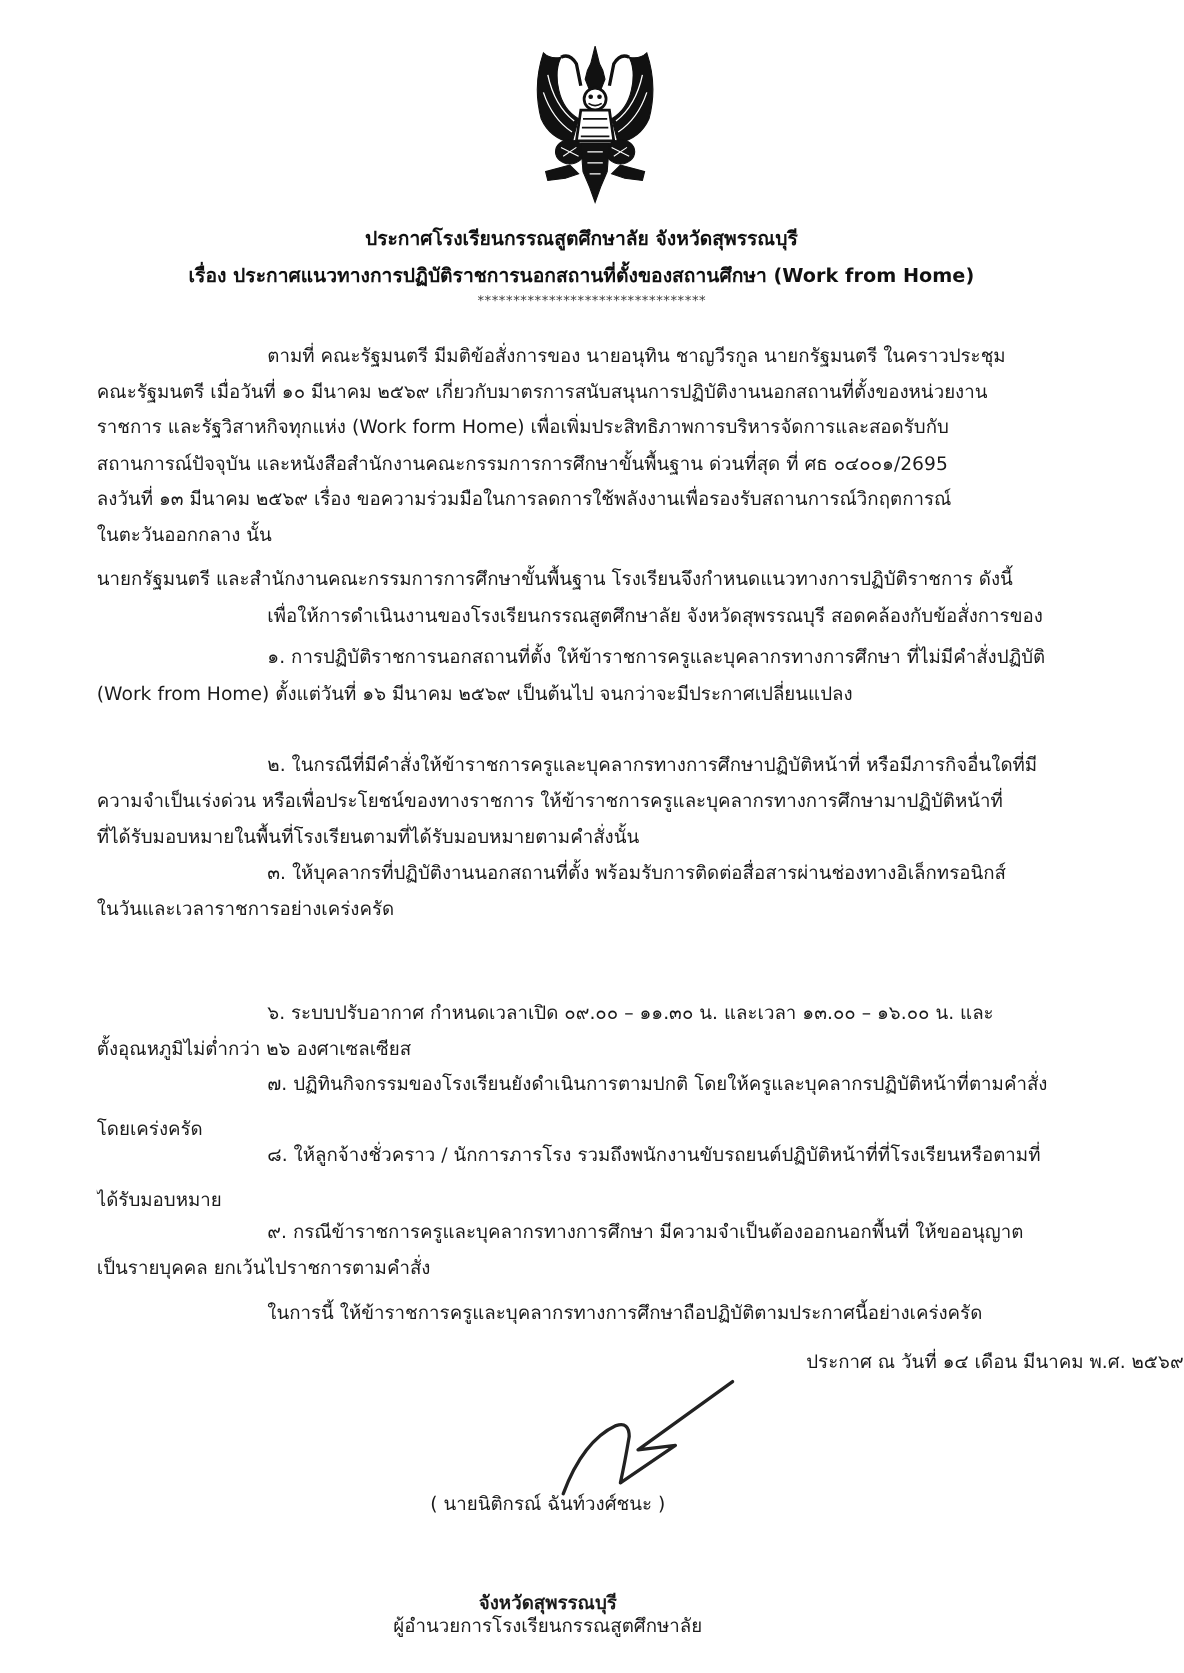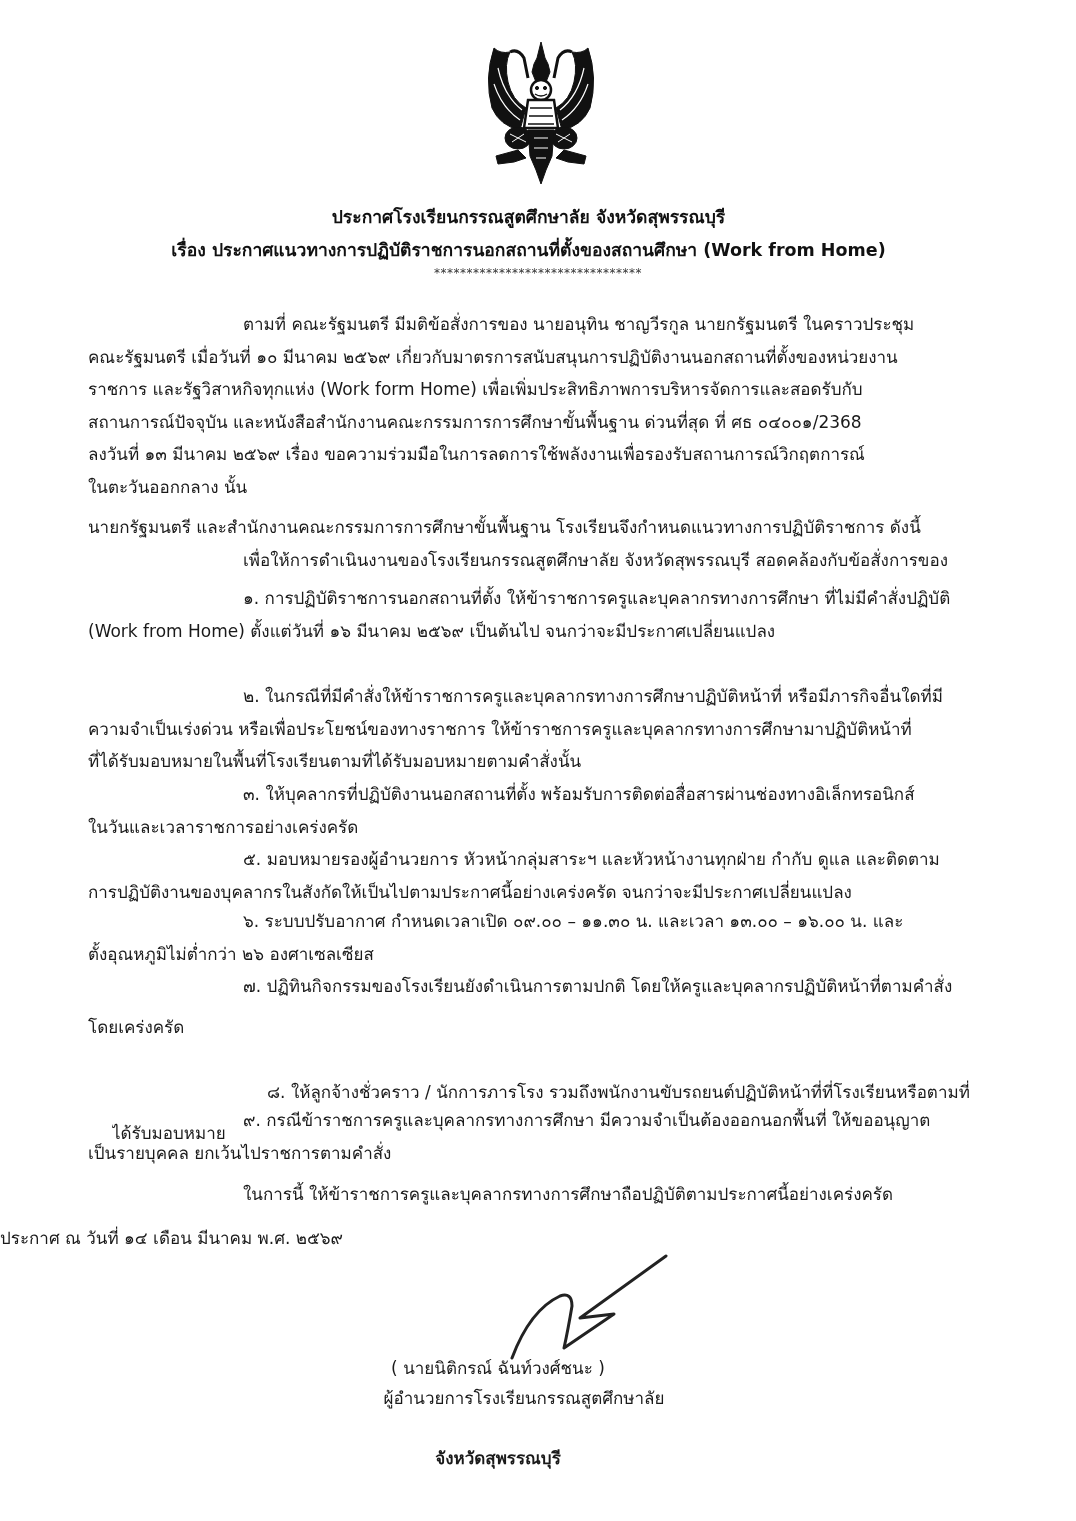--- a/index.html
+++ b/index.html
@@ -18,21 +18,21 @@
     .head2 { top: 236px; }
     .stars { position: absolute; left: 0; width: 1076px; top: 266px; text-align: center;
       font-size: 12px; letter-spacing: 0.5px; color: #333; }
     .para {
       position: absolute; left: 88px; width: 900px;
       font-size: 17px; line-height: 32.5px; text-align: justify;
       text-align-last: left;
     }
     .line { display: block; white-space: nowrap; overflow: hidden; }
     .line.first { padding-left: 155px; }
-    .center-line { position: absolute; left: 0; width: 1076px; text-align: left; font-size: 17px; }
+    .center-line { position: absolute; left: 0; width: 1076px; text-align: right; font-size: 17px; }
     .signature { position: absolute; left: 490px; top: 1250px; width: 200px; height: 110px; }
     .sig-block { position: absolute; left: 0; width: 996px; text-align: center; font-size: 17px; line-height: 30px; }
   </style>
 </head>
 <body>
 
 <div class="page">
 
   <svg class="emblem" viewBox="0 0 114 150">
     <g fill="#111" stroke="#111">
@@ -71,21 +71,21 @@
   </svg>
 
   <div class="head-line head1">ประกาศโรงเรียนกรรณสูตศึกษาลัย จังหวัดสุพรรณบุรี</div>
   <div class="head-line head2">เรื่อง  ประกาศแนวทางการปฏิบัติราชการนอกสถานที่ตั้งของสถานศึกษา (Work from Home)</div>
   <div class="stars">********************************</div>
 
   <div class="para" style="top:308px;">
     <span class="line first">ตามที่  คณะรัฐมนตรี มีมติข้อสั่งการของ นายอนุทิน  ชาญวีรกูล  นายกรัฐมนตรี ในคราวประชุม</span>
     <span class="line">คณะรัฐมนตรี เมื่อวันที่ ๑๐ มีนาคม ๒๕๖๙ เกี่ยวกับมาตรการสนับสนุนการปฏิบัติงานนอกสถานที่ตั้งของหน่วยงาน</span>
     <span class="line">ราชการ และรัฐวิสาหกิจทุกแห่ง (Work form Home) เพื่อเพิ่มประสิทธิภาพการบริหารจัดการและสอดรับกับ</span>
-    <span class="line">สถานการณ์ปัจจุบัน และหนังสือสำนักงานคณะกรรมการการศึกษาขั้นพื้นฐาน ด่วนที่สุด ที่ ศธ ๐๔๐๐๑/2368</span>
+    <span class="line">สถานการณ์ปัจจุบัน และหนังสือสำนักงานคณะกรรมการการศึกษาขั้นพื้นฐาน ด่วนที่สุด ที่ ศธ ๐๔๐๐๑/2695</span>
     <span class="line">ลงวันที่ ๑๓ มีนาคม ๒๕๖๙ เรื่อง ขอความร่วมมือในการลดการใช้พลังงานเพื่อรองรับสถานการณ์วิกฤตการณ์</span>
     <span class="line">ในตะวันออกกลาง นั้น</span>
   </div>
 
   <div class="para" style="top:511px;">
     <span class="line">นายกรัฐมนตรี และสำนักงานคณะกรรมการการศึกษาขั้นพื้นฐาน โรงเรียนจึงกำหนดแนวทางการปฏิบัติราชการ ดังนี้</span>
     <span class="line first">เพื่อให้การดำเนินงานของโรงเรียนกรรณสูตศึกษาลัย จังหวัดสุพรรณบุรี สอดคล้องกับข้อสั่งการของ</span>
   </div>
 
   <div class="para" style="top:582px;">
@@ -97,51 +97,47 @@
     <span class="line first">๒. ในกรณีที่มีคำสั่งให้ข้าราชการครูและบุคลากรทางการศึกษาปฏิบัติหน้าที่ หรือมีภารกิจอื่นใดที่มี</span>
     <span class="line">ความจำเป็นเร่งด่วน หรือเพื่อประโยชน์ของทางราชการ ให้ข้าราชการครูและบุคลากรทางการศึกษามาปฏิบัติหน้าที่</span>
     <span class="line">ที่ได้รับมอบหมายในพื้นที่โรงเรียนตามที่ได้รับมอบหมายตามคำสั่งนั้น</span>
   </div>
 
   <div class="para" style="top:778px;">
     <span class="line first">๓. ให้บุคลากรที่ปฏิบัติงานนอกสถานที่ตั้ง พร้อมรับการติดต่อสื่อสารผ่านช่องทางอิเล็กทรอนิกส์</span>
     <span class="line">ในวันและเวลาราชการอย่างเคร่งครัด</span>
   </div>
 
-  <div class="para" style="top:843px;">
-    <span class="line first">๕. มอบหมายรองผู้อำนวยการ หัวหน้ากลุ่มสาระฯ และหัวหน้างานทุกฝ่าย กำกับ ดูแล และติดตาม</span>
-    <span class="line">การปฏิบัติงานของบุคลากรในสังกัดให้เป็นไปตามประกาศนี้อย่างเคร่งครัด จนกว่าจะมีประกาศเปลี่ยนแปลง</span>
-  </div>
 
   <div class="para" style="top:905px;">
     <span class="line first">๖. ระบบปรับอากาศ กำหนดเวลาเปิด ๐๙.๐๐ – ๑๑.๓๐ น. และเวลา ๑๓.๐๐ – ๑๖.๐๐ น. และ</span>
     <span class="line">ตั้งอุณหภูมิไม่ต่ำกว่า ๒๖ องศาเซลเซียส</span>
   </div>
 
   <div class="para" style="top:970px;">
     <span class="line first">๗. ปฏิทินกิจกรรมของโรงเรียนยังดำเนินการตามปกติ โดยให้ครูและบุคลากรปฏิบัติหน้าที่ตามคำสั่ง</span>
     <span class="line" style="margin-top:8px;">โดยเคร่งครัด</span>
   </div>
 
-  <div class="para" style="top:1076px;margin-left:24px;">
+  <div class="para" style="top:1034px;">
     <span class="line first">๘. ให้ลูกจ้างชั่วคราว / นักการภารโรง รวมถึงพนักงานขับรถยนต์ปฏิบัติหน้าที่ที่โรงเรียนหรือตามที่</span>
     <span class="line" style="margin-top:8px;">ได้รับมอบหมาย</span>
   </div>
 
   <div class="para" style="top:1104px;">
     <span class="line first">๙. กรณีข้าราชการครูและบุคลากรทางการศึกษา มีความจำเป็นต้องออกนอกพื้นที่ ให้ขออนุญาต</span>
     <span class="line">เป็นรายบุคคล ยกเว้นไปราชการตามคำสั่ง</span>
   </div>
 
   <div class="para" style="top:1178px;">
     <span class="line first">ในการนี้ ให้ข้าราชการครูและบุคลากรทางการศึกษาถือปฏิบัติตามประกาศนี้อย่างเคร่งครัด</span>
   </div>
 
   <div class="center-line" style="top:1224px;">ประกาศ  ณ  วันที่  ๑๔ เดือน มีนาคม พ.ศ. ๒๕๖๙</div>
 
   <svg class="signature" viewBox="0 0 200 110">
     <path d="M22 108 Q40 60 70 46 Q82 42 82 56 Q78 80 74 98 L124 64 L90 68 L176 6" fill="none" stroke="#222" stroke-width="3" stroke-linecap="round" stroke-linejoin="round"></path>
   </svg>
 
   <div class="sig-block" style="top:1353px;">( นายนิติกรณ์   ฉันท์วงศ์ชนะ )</div>
-  <div class="sig-block" style="top:1383px;padding-left:26px;">ผู้อำนวยการโรงเรียนกรรณสูตศึกษาลัย</div>
+  <div class="sig-block" style="top:1464px;">ผู้อำนวยการโรงเรียนกรรณสูตศึกษาลัย</div>
   <div class="sig-block" style="top:1443px;font-weight:bold;">จังหวัดสุพรรณบุรี</div>
 </div>
 
 </body></html>

